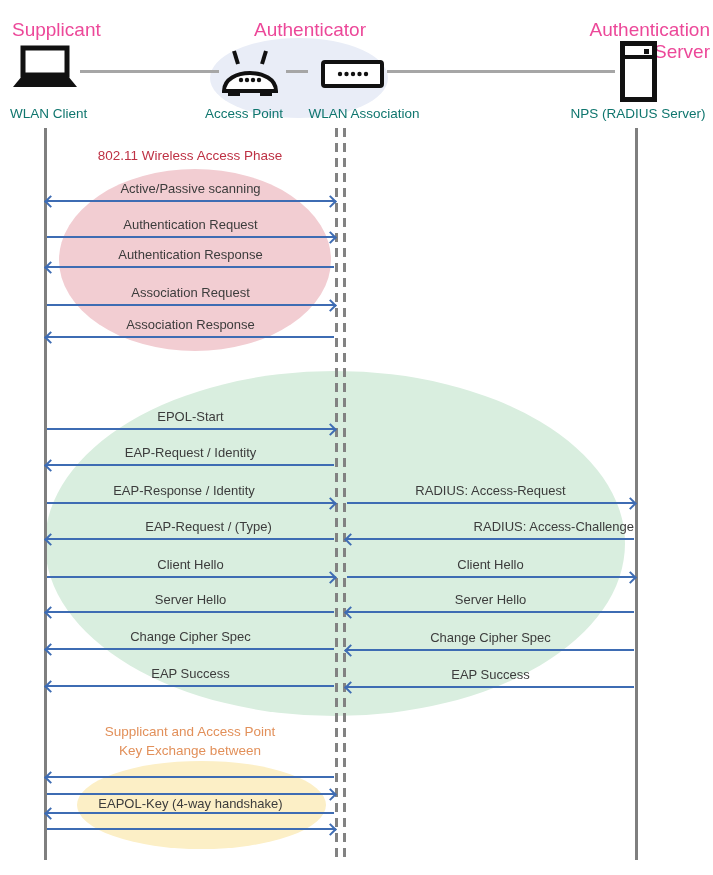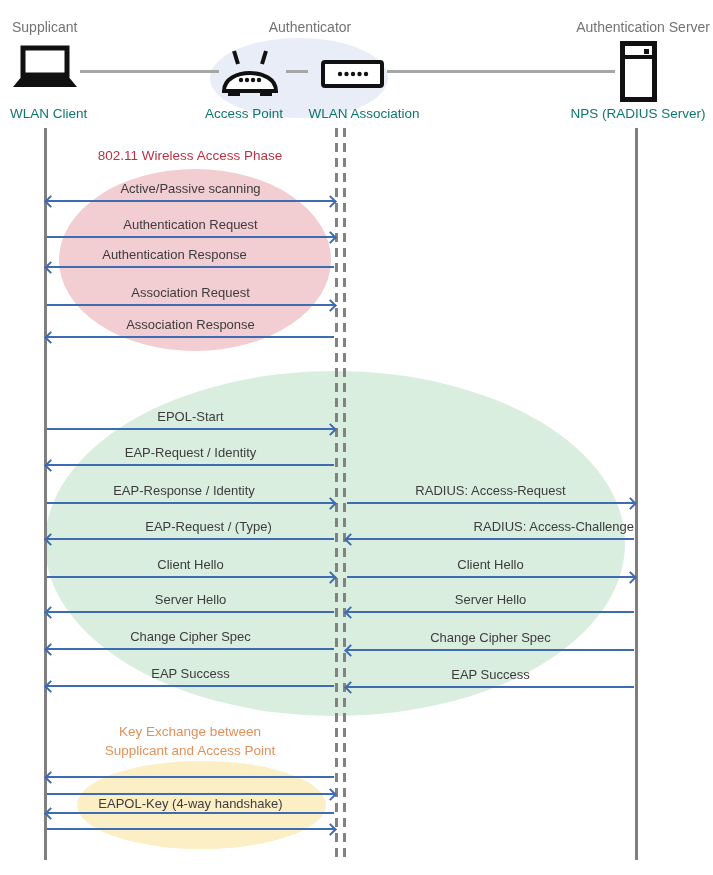--- a/index.html
+++ b/index.html
@@ -1,21 +1,21 @@
 <!DOCTYPE html>
 <html><head>
 <meta charset="utf-8">
 <style>
   * { box-sizing: border-box; margin: 0; padding: 0; }
   html,body { background:#fff; }
   body { font-family: "Liberation Sans", sans-serif; }
   .canvas { position:relative; width:713px; height:875px; background:#fff; overflow:hidden; }
 
   
-  .role-label { position:absolute; font-size:14px; color:#737373; }
+  .role-label { position:absolute; font-size:19px; color:#ec4899; }
   .dev-label  { position:absolute; font-size:13.5px; color:#0f766e; text-align:center; }
   .phase-title{ position:absolute; font-size:13.5px; text-align:center; line-height:19px; }
   .t-red    { color:#be3144; }
   .t-green  { color:#3bbe75; }
   .t-orange { color:#e2905a; }
   .msg-label{ position:absolute; font-size:13px; color:#3c3c3c; text-align:center; height:18px; white-space:nowrap; }
 
   
   .ellipse { position:absolute; border-radius:50%; }
   .hub-ellipse   { left:210px; top:38px;  width:178px; height:80px;  background:#e9edf7; }
@@ -91,38 +91,38 @@
   <div class="dev-label" style="left:300px; top:106px; width:128px;">WLAN Association</div>
   <div class="dev-label" style="left:563px; top:106px; width:150px;">NPS (RADIUS Server)</div>
 
   <div class="lifeline" style="left:44px;"></div>
   <div class="lifeline dashed" style="left:335px;"></div>
   <div class="lifeline dashed" style="left:343px;"></div>
   <div class="lifeline" style="left:635px;"></div>
 
   <div class="phase-title t-red" style="left:60px; top:146px; width:260px;">802.11 Wireless Access Phase</div>
   <div class="phase-title t-orange" style="left:63px; top:722px; width:254px;">
+    <div>Supplicant and Access Point</div>
     <div>Key Exchange between</div>
-    <div>Supplicant and Access Point</div>
   </div>
 
   <div id="arrows-layer">
       <div class="msg-line" style="left: 47px; width: 287px; top: 200px;">
         <span class="head head-l"></span>
         <span class="head head-r"></span>
       </div>
       <div class="msg-label" style="left: 47px; width: 287px; top: 181px;">Active/Passive scanning</div>
       <div class="msg-line" style="left: 47px; width: 287px; top: 236px;">
         <span class="head head-r"></span>
       </div>
       <div class="msg-label" style="left: 47px; width: 287px; top: 217px;">Authentication Request</div>
       <div class="msg-line" style="left: 47px; width: 287px; top: 266px;">
         <span class="head head-l"></span>
       </div>
-      <div class="msg-label" style="left: 31px; width: 287px; top: 247px;">Authentication Response</div>
+      <div class="msg-label" style="left: 47px; width: 287px; top: 247px;">Authentication Response</div>
       <div class="msg-line" style="left: 47px; width: 287px; top: 304px;">
         <span class="head head-r"></span>
       </div>
       <div class="msg-label" style="left: 47px; width: 287px; top: 285px;">Association Request</div>
       <div class="msg-line" style="left: 47px; width: 287px; top: 336px;">
         <span class="head head-l"></span>
       </div>
       <div class="msg-label" style="left: 47px; width: 287px; top: 317px;">Association Response</div>
       <div class="msg-line" style="left: 47px; width: 287px; top: 428px;">
         <span class="head head-r"></span>

